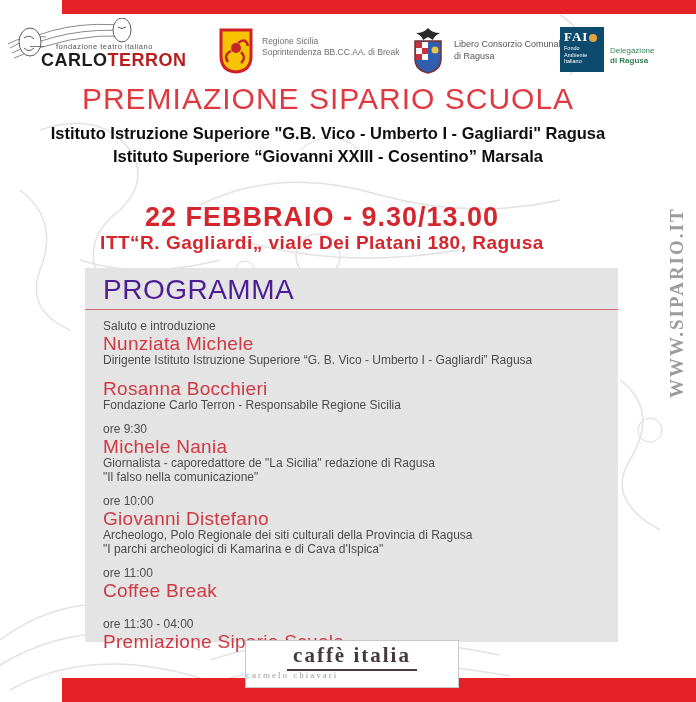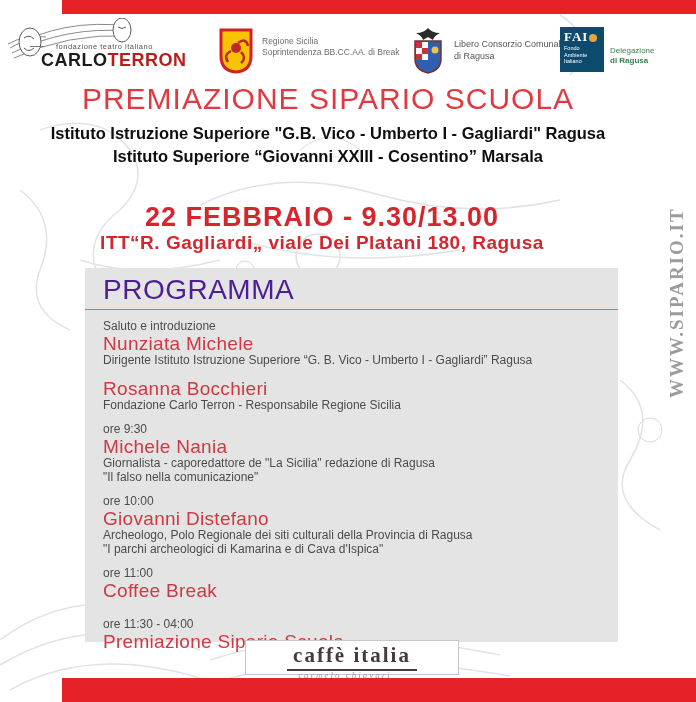--- a/index.html
+++ b/index.html
@@ -49,23 +49,23 @@
   
   .panel { left:85px; top:268px; width:533px; height:374px; background:#e4e4e4; padding:6px 16px 0 18px; }
   .panel-heading { font-size:28px; line-height:31px; color:#4c1d95; letter-spacing:.5px; }
   .panel-rule { height:1px; background:#cf7070; margin:4px -16px 9px -18px; }
   .prog-item { margin-bottom:10px; }
   .prog-label { font-size:12px; line-height:14px; color:#4c4c4c; }
   .prog-name  { font-size:19px; line-height:21px; color:#ce3944; letter-spacing:.3px; }
   .prog-det   { font-size:12px; line-height:13.5px; color:#4c4c4c; }
 
   
-  .sponsor { left:245px; top:640px; width:214px; height:35px; background:#fff; border:1px solid #c7c7c7; text-align:center; }
+  .sponsor { left:245px; top:640px; width:214px; height:48px; background:#fff; border:1px solid #c7c7c7; text-align:center; }
   .sponsor-name { display:inline-block; margin-top:2px; font-family:"Liberation Serif", serif; font-weight:bold; font-size:21px; letter-spacing:2px; color:#463a3d; border-bottom:2px solid #4a3b3e; padding:0 6px 1px 6px; }
-  .sponsor-script { font-family:"Liberation Serif", serif; font-style:italic; font-size:9px; color:#9a9a9a; letter-spacing:2px; text-align:center; padding-right:14px; margin-top:-1px; }
+  .sponsor-script { font-family:"Liberation Serif", serif; font-size:9px; color:#9a9a9a; letter-spacing:2px; text-align:left; padding-right:14px; margin-top:-1px; }
 
   
   .site-vert {
     top:183px; right:8px; height:215px;
     writing-mode:vertical-rl; transform:rotate(180deg);
     font-family:"Liberation Serif", serif; font-weight:bold;
     font-size:19px; letter-spacing:2px; color:#9c9c9c; white-space:nowrap;
   }
 </style>
 </head>

